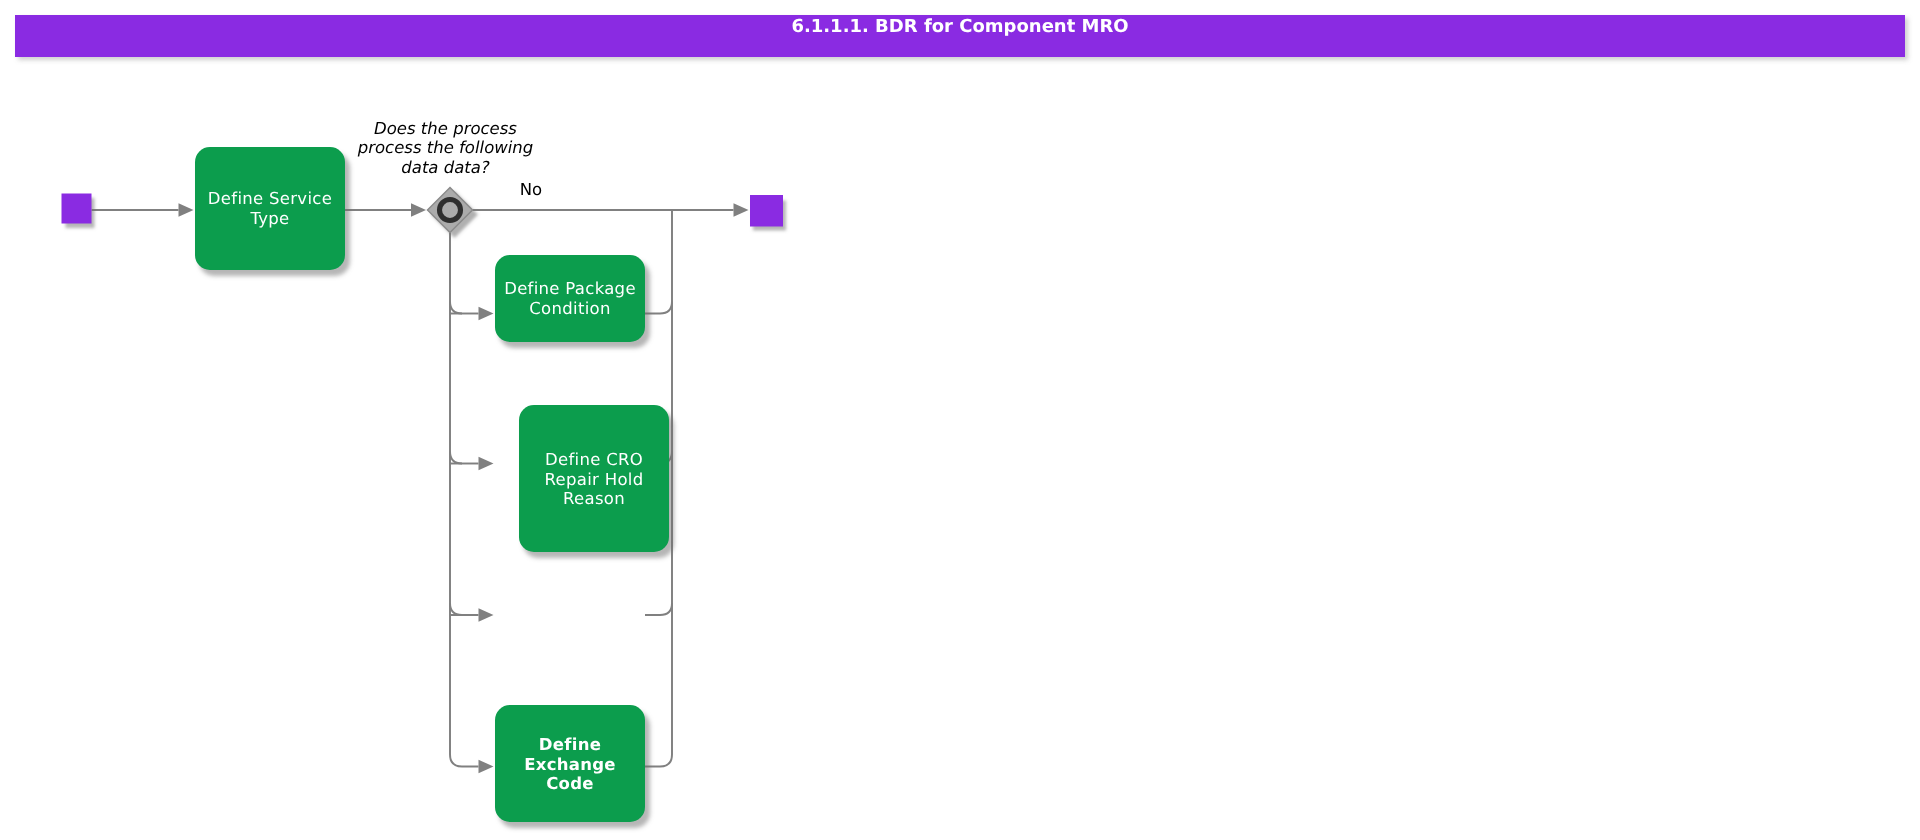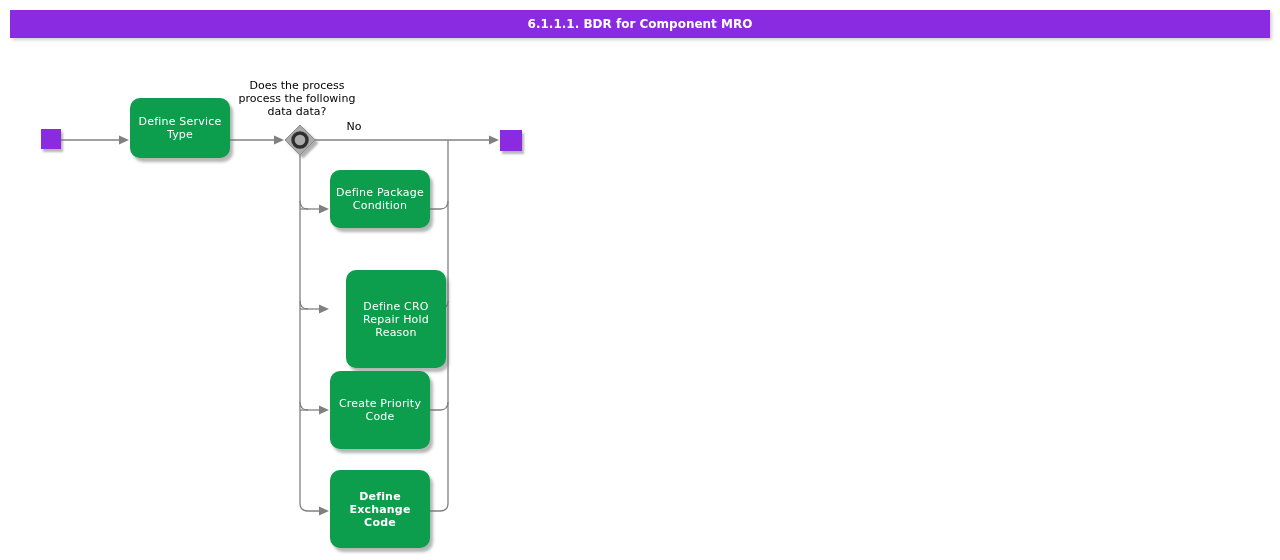--- a/index.html
+++ b/index.html
@@ -10,59 +10,60 @@
     background: #ffffff;
     font-family: "DejaVu Sans", "Liberation Sans", sans-serif;
     overflow: hidden;
   }
   .titlebar {
     position: absolute;
     left: 10px; top: 10px;
     width: 1260px; height: 28px;
     background: #8A2BE2;
     color: #ffffff;
-    display: flex; align-items: center; justify-content: center;
+    display: flex; justify-content: center;
     font-size: 12px; font-weight: bold;
     box-shadow: 2px 2px 3px rgba(120,120,120,0.35);
   }
   .connector-layer {
     position: absolute; left: 0; top: 0;
   }
   .activity {
     position: absolute;
     width: 100px;
     background: #0C9D4D;
     color: #ffffff;
     border-radius: 10px;
     display: flex; align-items: center; justify-content: center;
     text-align: center;
     font-size: 11px; line-height: 13px;
     letter-spacing: 0.2px;
     box-shadow: 3px 4px 3px rgba(110,110,110,0.5);
     padding: 0 2px;
     box-sizing: border-box;
   }
-  #act-service  { left: 130px; top:  98px; height: 60px; align-items: center; }
+  #act-service  { left: 130px; top:  98px; height: 82px; align-items: center; }
   #act-package  { left: 330px; top: 170px; height: 58px; }
   #act-cro      { left: 330px; top: 270px; height: 98px; margin-left: 16px; }
   #act-priority { left: 330px; top: 371px; height: 78px; }
   #act-exchange { left: 330px; top: 470px; height: 78px; font-weight: bold; }
   .pnode {
     position: absolute;
     background: #8A2BE2;
     box-shadow: 2px 3px 2px rgba(110,110,110,0.5);
   }
   #start-node { left: 41px;  top: 129px; width: 20px; height: 20px; }
   #end-node   { left: 500px; top: 130px; width: 22px; height: 21px; }
   .question {
     position: absolute;
     left: 217px; top: 79px; width: 160px;
     text-align: center;
     font-size: 11px; line-height: 13px;
     color: #000000;
+    font-style: italic;
   }
   .no-label {
     position: absolute;
     left: 340px; top: 120px; width: 28px;
     text-align: center;
     font-size: 11px;
     color: #000000;
   }
 </style>
 </head>
@@ -125,23 +126,20 @@
 
   <div class="activity" id="act-service">
     <span>Define Service Type</span>
   </div>
   <div class="activity" id="act-package">
     <span>Define Package Condition</span>
   </div>
   <div class="activity" id="act-cro">
     <span>Define CRO Repair Hold Reason</span>
   </div>
-  <div class="activity" id="act-priority">
-    <span>Create Priority Code</span>
-  </div>
   <div class="activity" id="act-exchange">
     <span>Define Exchange Code</span>
   </div>
 
   <div class="question">
     <div>Does the process</div>
     <div>process the following</div>
     <div>data data?</div>
   </div>
 

